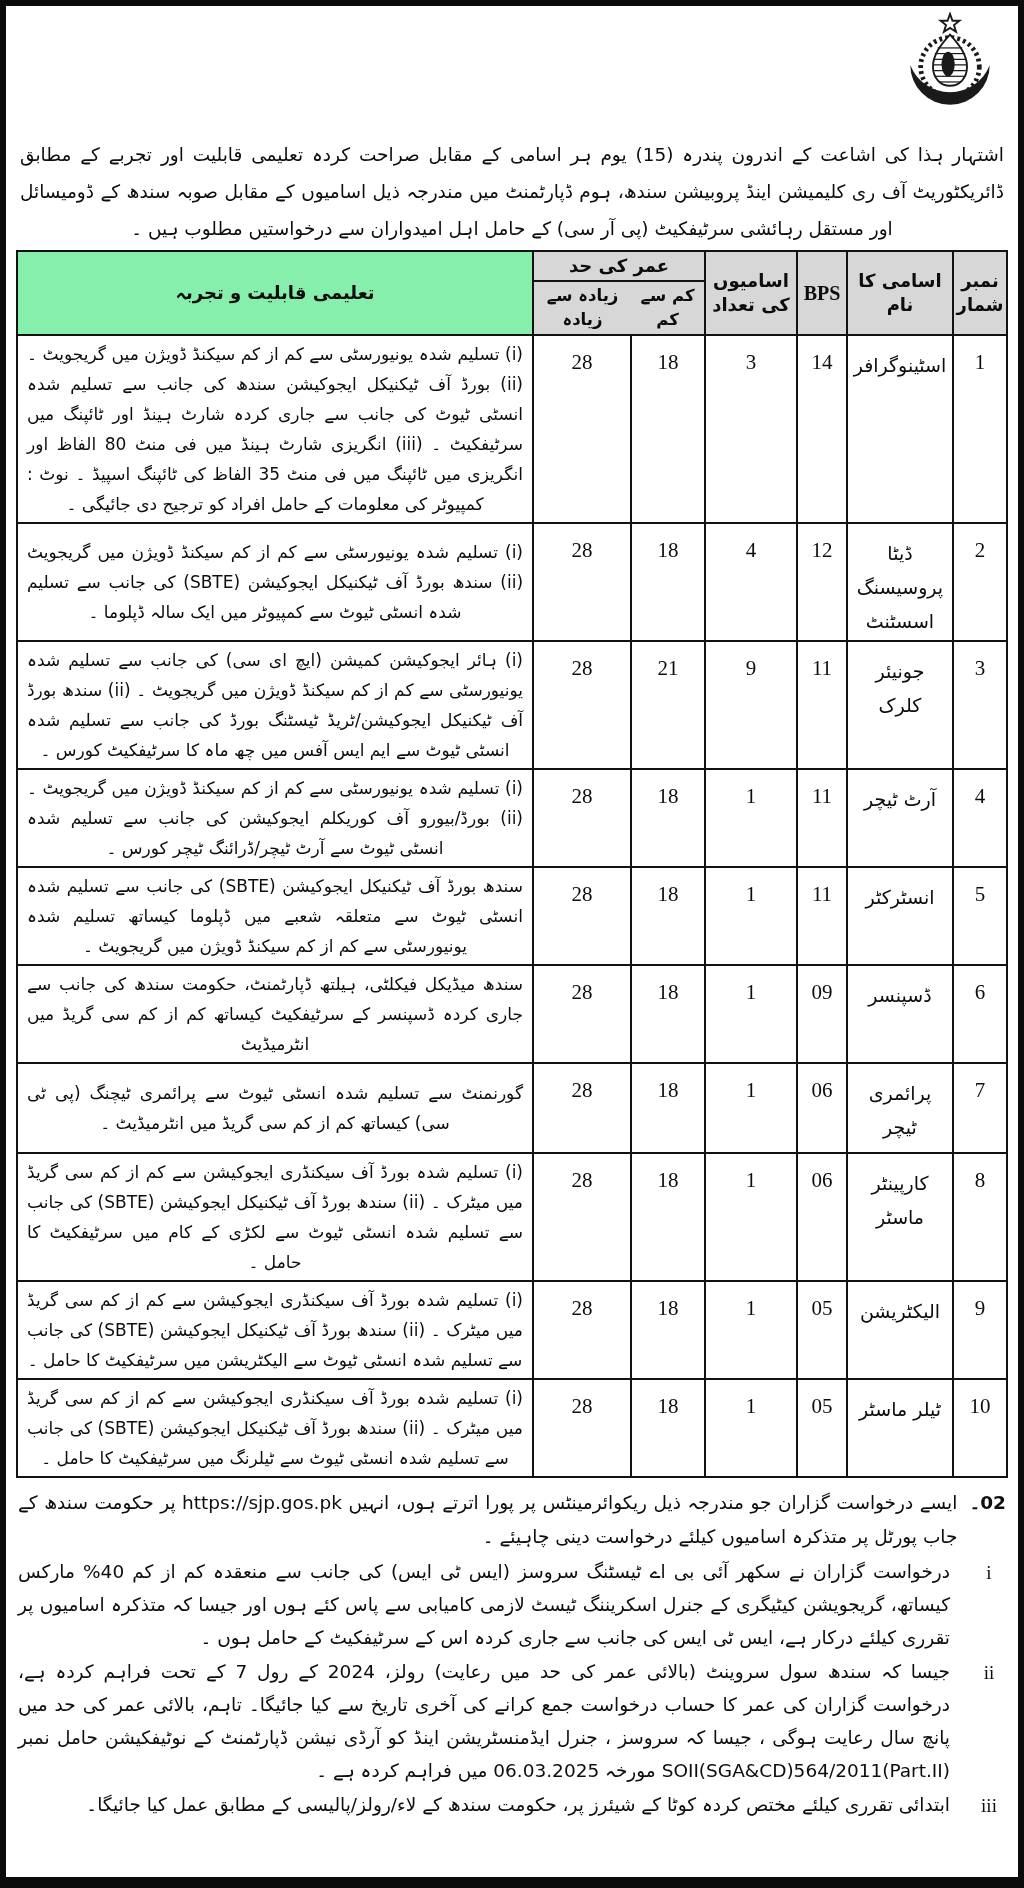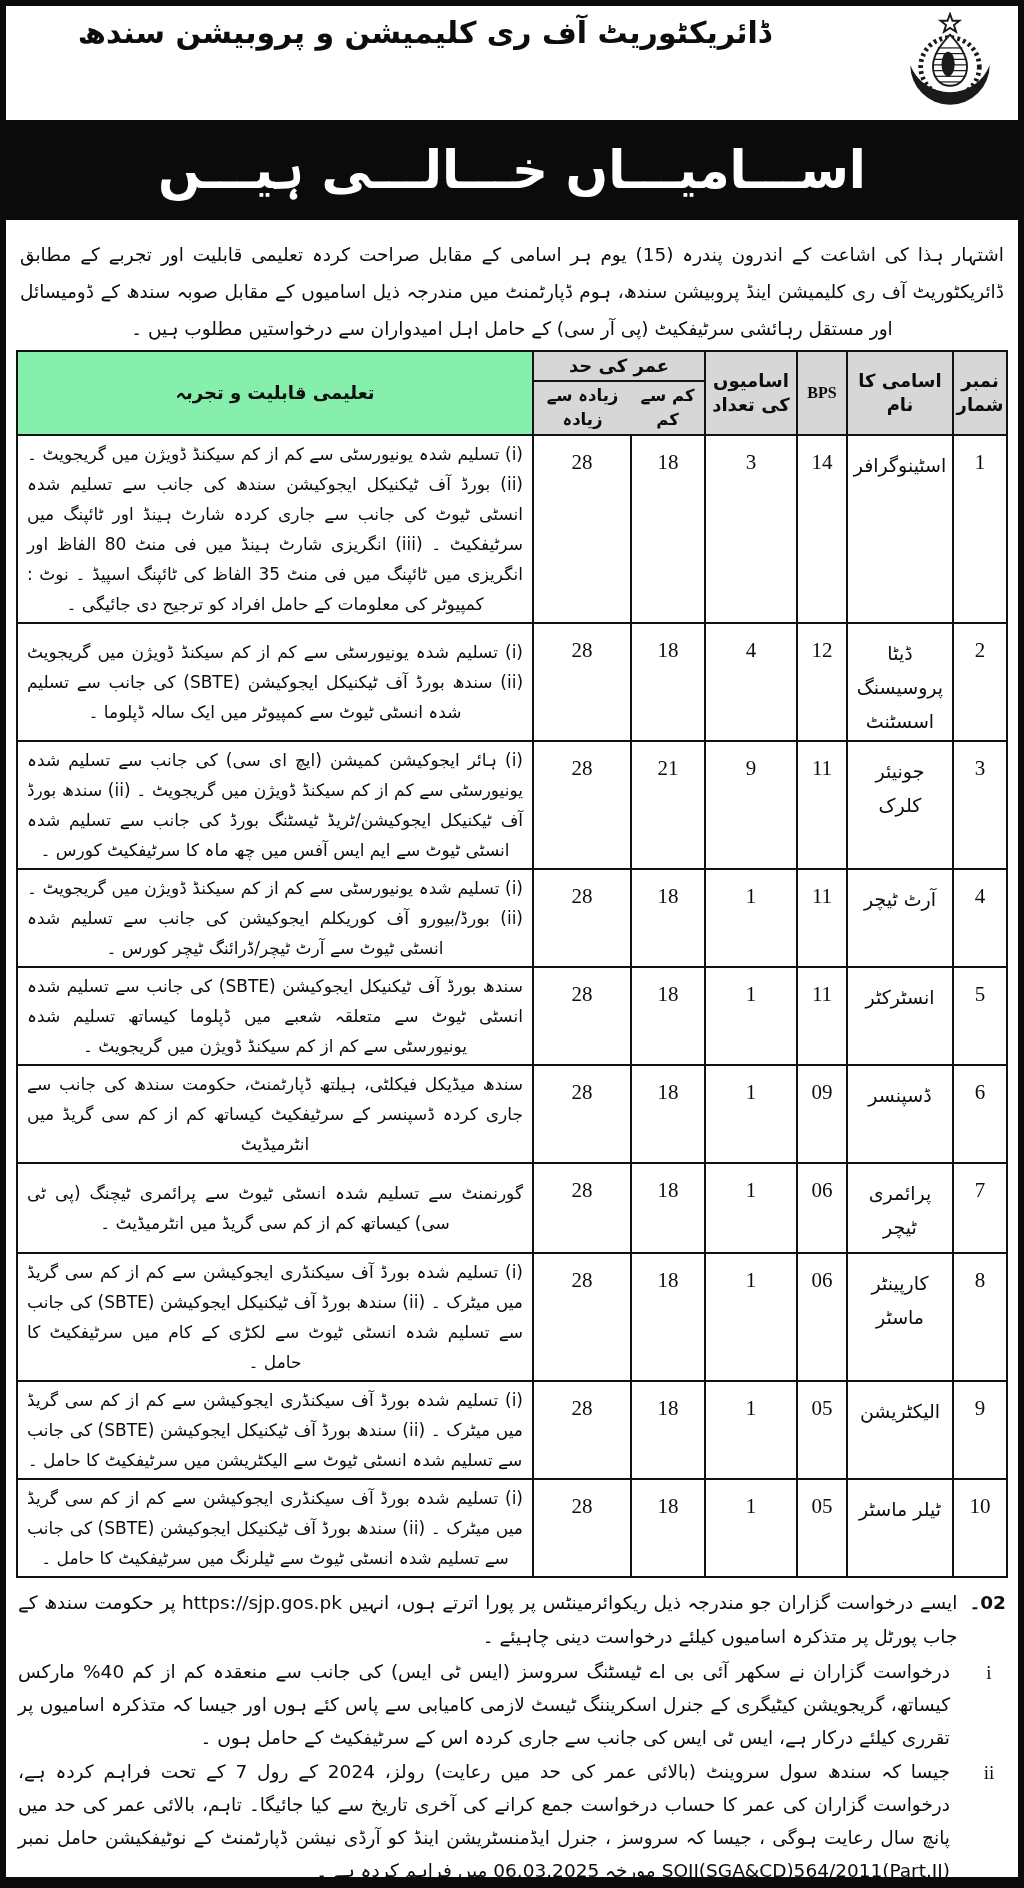--- a/index.html
+++ b/index.html
@@ -22,21 +22,21 @@
   .banner-text{font-size:50px;font-weight:bold;transform:scaleY(1.05);}
 
   
   .intro{flex:none;margin:0;padding:16px 14px 3px;font-size:18.5px;line-height:37px;
          text-align:justify;text-align-last:center;}
 
   
   table{border-collapse:collapse;margin:0 10px;flex:none;width:calc(100% - 20px);}
   th,td{border:2px solid #121212;}
   thead th{background:#d7d7d7;font-size:18px;font-weight:bold;padding:2px 2px;line-height:24px;}
-  th.en{font-family:"Liberation Serif",serif;font-size:16px;}
+  th.en{font-family:"Liberation Serif",serif;font-size:20px;}
   tr.subrow th{border-left:none;border-right:none;font-size:16.5px;background:#d7d7d7;}
   th.age{border-bottom:2px solid #121212;}
   td.num{font-family:"Liberation Serif",serif;font-size:21px;text-align:center;vertical-align:top;padding-top:14px;}
   td.post{font-size:19px;text-align:center;vertical-align:top;padding:12px 4px 2px;line-height:34px;}
   td.qual{font-size:17px;line-height:30px;padding:3px 9px;text-align:justify;text-align-last:center;vertical-align:middle;}
   #rows tr:nth-child(1){height:150px;}
   #rows tr:nth-child(2){height:74px;}
   #rows tr:nth-child(3){height:112px;}
   #rows tr:nth-child(4){height:76px;}
   #rows tr:nth-child(5){height:86px;}
@@ -56,21 +56,20 @@
          font-family:"Liberation Serif",serif;font-size:19px;padding-top:1px;}
   .note-item .txt{flex:1;text-align:justify;text-align-last:right;}
 </style>
 </head>
 <body>
 
 <div class="page">
 
   <div class="header">
     <div class="titles" dir="rtl">
-      <div class="t1">ڈائریکٹوریٹ آف ری کلیمیشن و پروبیشن سندھ</div>
     </div>
     <div class="logo">
       <svg width="96" height="104" viewBox="0 0 100 110" xmlns="http://www.w3.org/2000/svg">
         <polygon points="50,2 52.6,9.2 60,9.2 54.2,13.8 56.4,21 50,16.8 43.6,21 45.8,13.8 40,9.2 47.4,9.2" fill="none" stroke="#1a1a1a" stroke-width="2"></polygon>
         <circle cx="50" cy="58" r="31" fill="none" stroke="#1a1a1a" stroke-width="5" stroke-dasharray="3 3.4"></circle>
         <path d="M50,24 C39,36 32,46 32,58 C32,70 40,78 50,78 C60,78 68,70 68,58 C68,46 61,36 50,24 Z" fill="#ffffff" stroke="#1a1a1a" stroke-width="2"></path>
         <g stroke="#1a1a1a" stroke-width="1.3">
           <line x1="37" y1="38" x2="63" y2="38"></line>
             <line x1="34" y1="44" x2="66" y2="44"></line>
           <line x1="33" y1="50" x2="67" y2="50"></line>
@@ -78,23 +77,20 @@
           <line x1="33" y1="62" x2="67" y2="62"></line>
             <line x1="34" y1="68" x2="66" y2="68"></line>
           <line x1="38" y1="74" x2="62" y2="74"></line>
         </g>
         <ellipse cx="48" cy="55" rx="7" ry="13" fill="#1a1a1a"></ellipse>
         <path d="M8,56 A45,45 0 0,0 92,56 A38,38 0 0,1 8,56 Z" fill="#1a1a1a"></path>
       </svg>
     </div>
   </div>
 
-  <div class="banner" style="background: rgb(11, 11, 11);">
-    <span class="banner-text" dir="rtl">اســـامیـــاں خـــالـــی ہیـــں</span>
-  </div>
 
   <p class="intro" dir="rtl">اشتہار ہذا کی اشاعت کے اندرون پندرہ (15) یوم ہر اسامی کے مقابل صراحت کردہ تعلیمی قابلیت اور تجربے کے مطابق ڈائریکٹوریٹ آف ری کلیمیشن اینڈ پروبیشن سندھ، ہوم ڈپارٹمنٹ میں مندرجہ ذیل اسامیوں کے مقابل صوبہ سندھ کے ڈومیسائل اور مستقل رہائشی سرٹیفکیٹ (پی آر سی) کے حامل اہل امیدواران سے درخواستیں مطلوب ہیں ۔</p>
 
   <table dir="rtl">
     <colgroup>
       <col style="width:54px">
         <col style="width:106px">
         <col style="width:50px">
       <col style="width:92px">
         <col style="width:74px">

